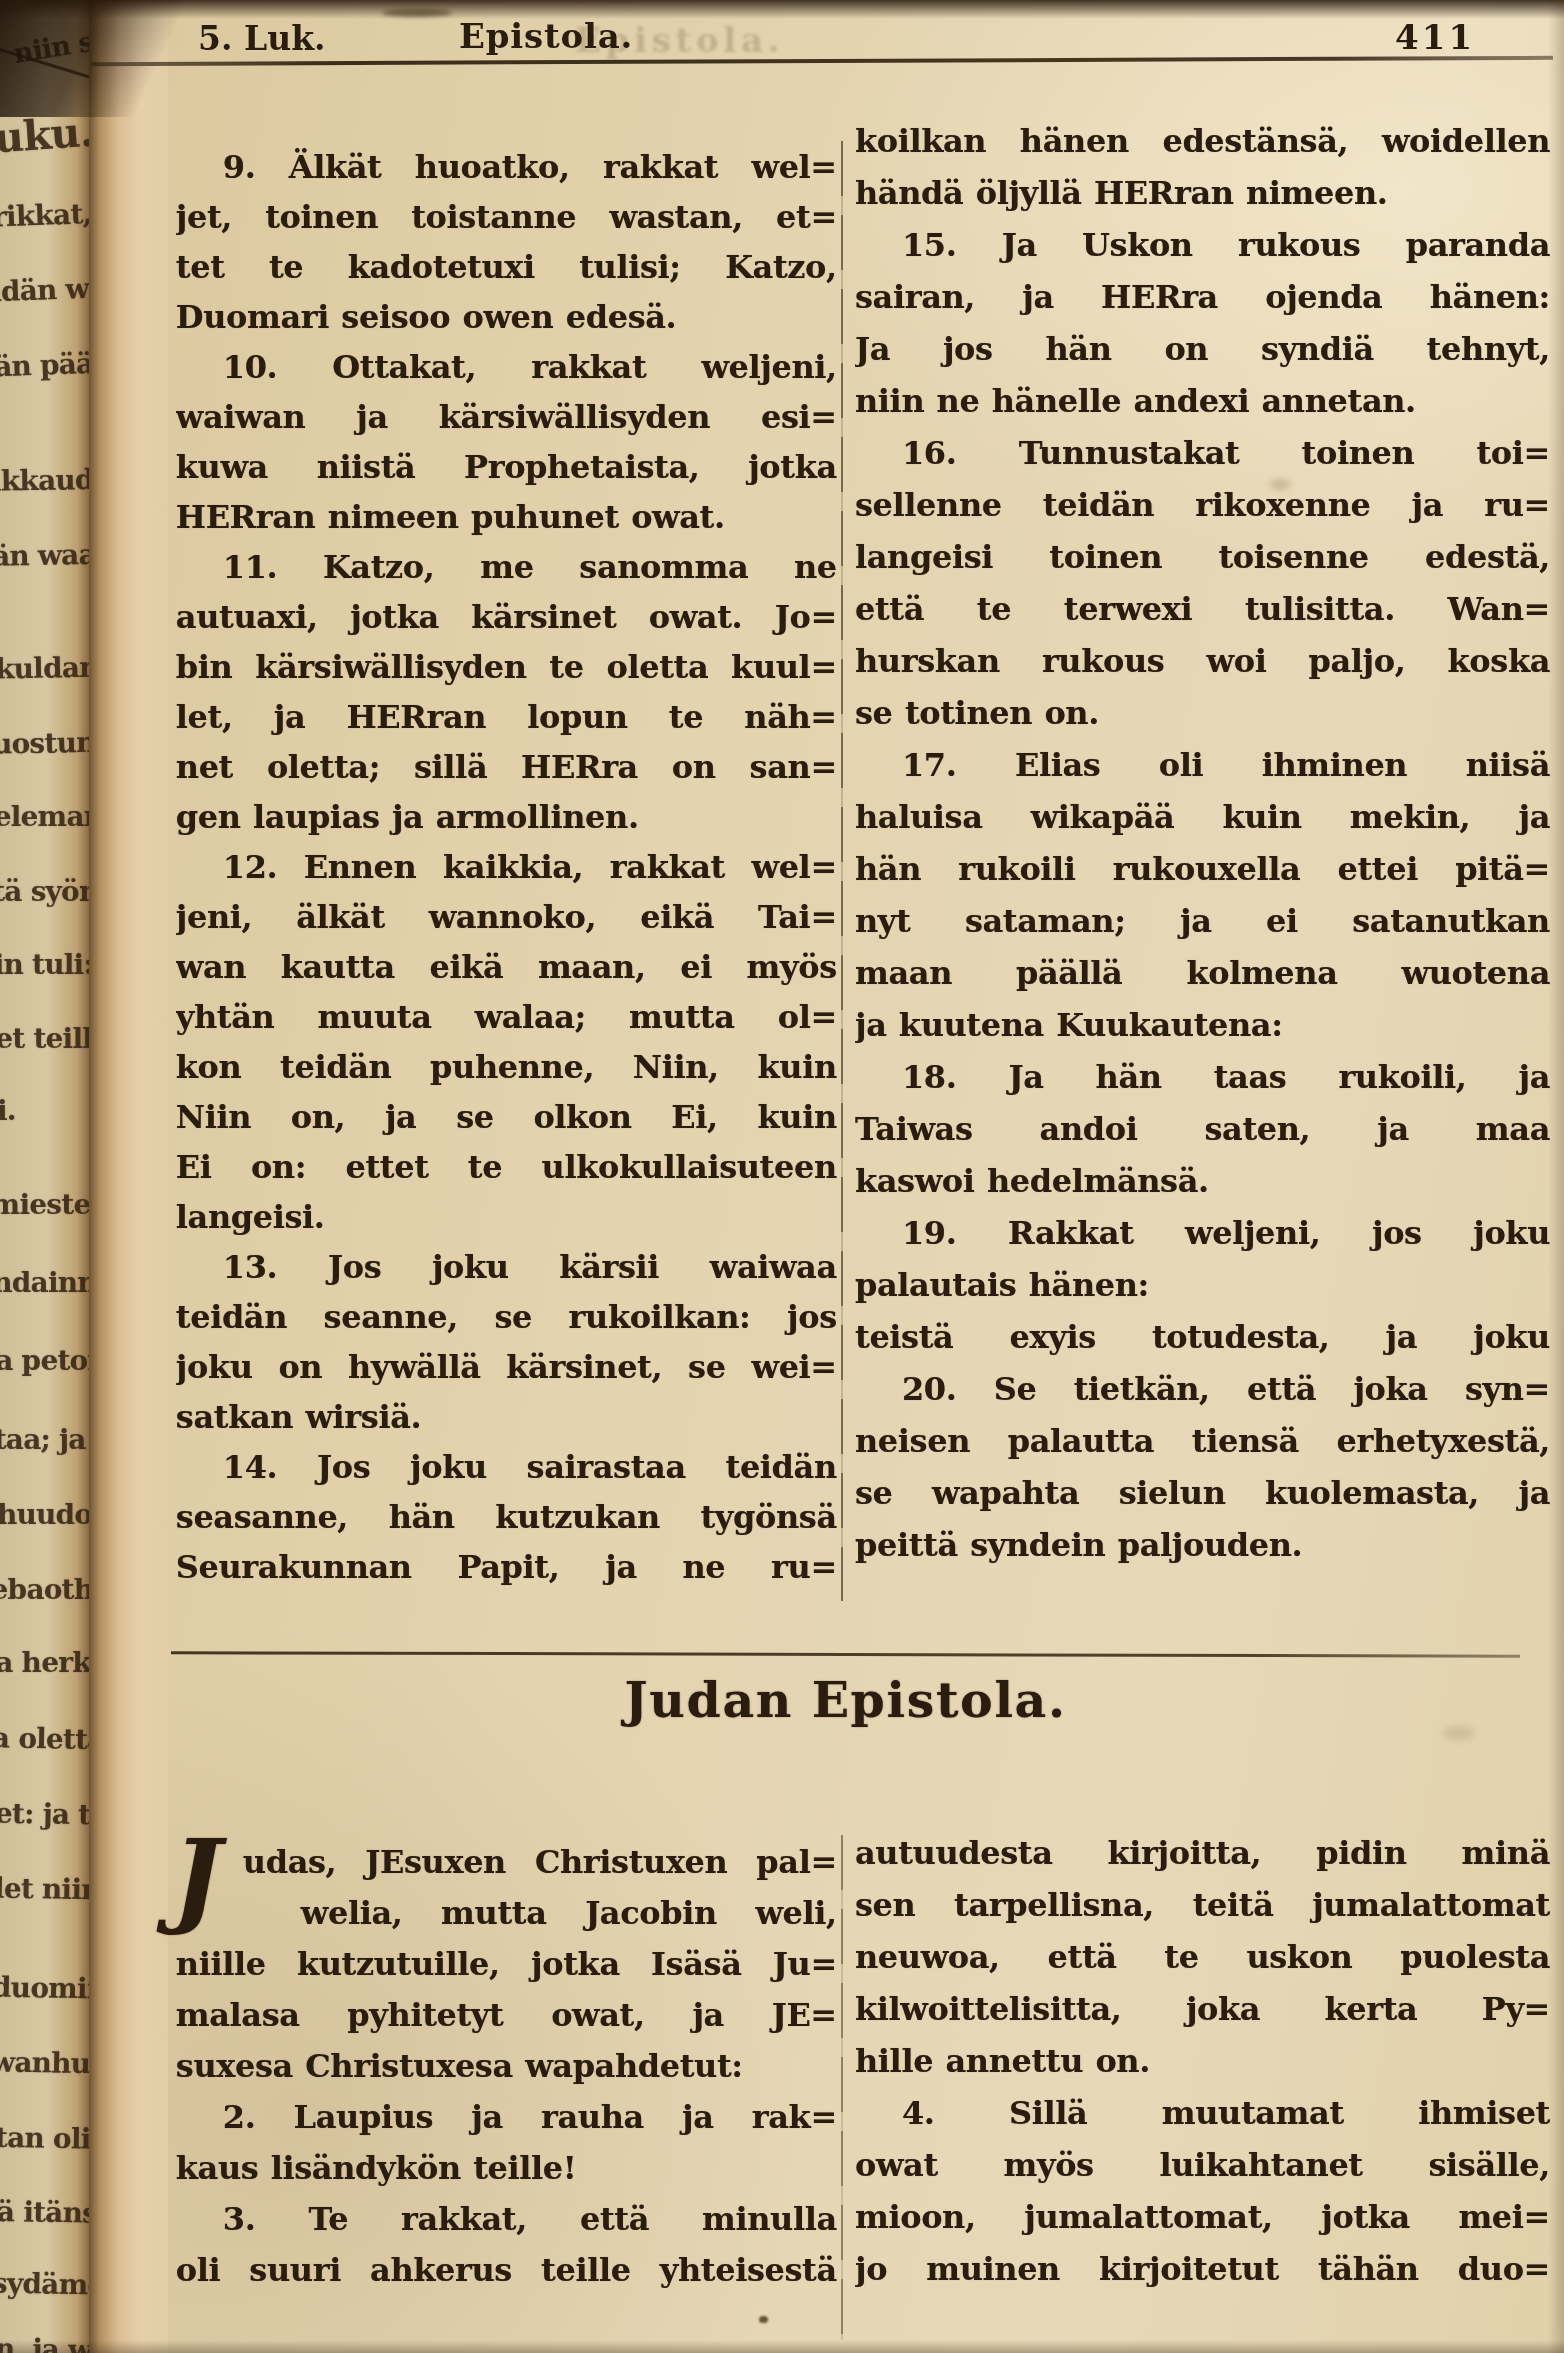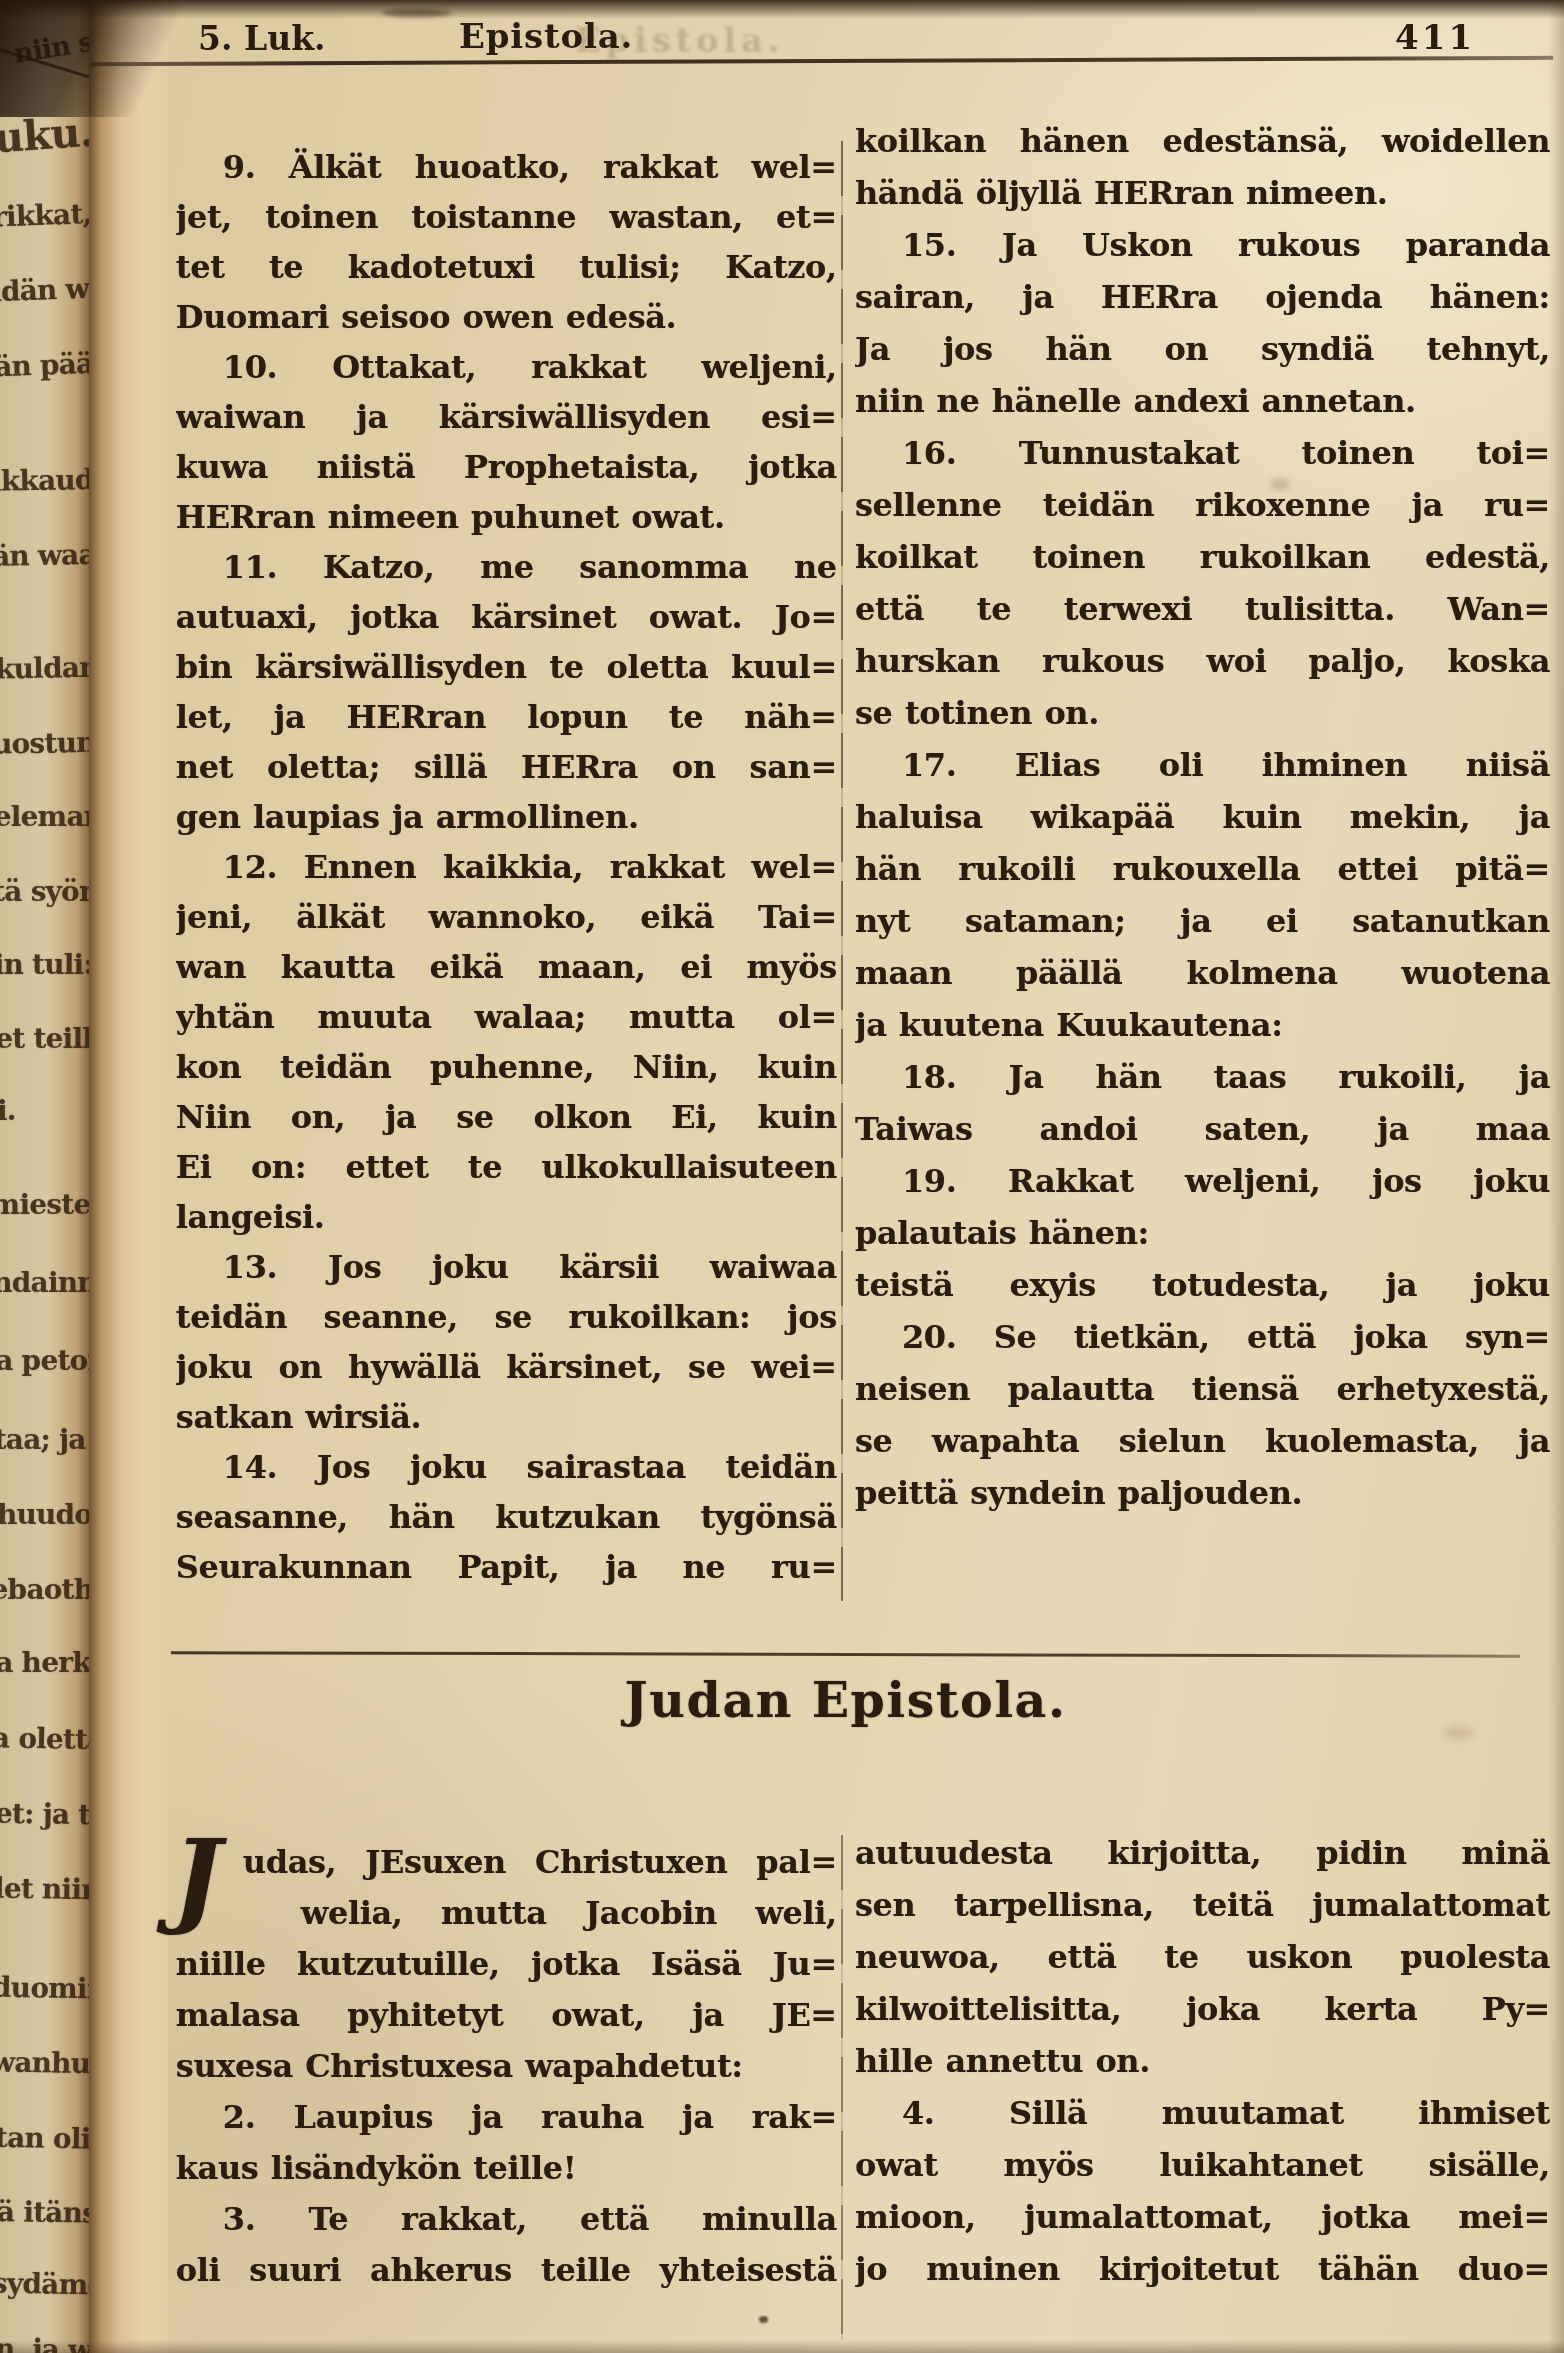--- a/index.html
+++ b/index.html
@@ -203,32 +203,33 @@
     <div class="col-divider divider-james"></div>
     <div class="col col-james-right">
         <div class="ln j">koilkan hänen edestänsä, woidellen</div>
         <div class="ln">händä öljyllä HERran nimeen.</div>
         <div class="ln j i">15. Ja Uskon rukous paranda</div>
         <div class="ln j">sairan, ja HERra ojenda hänen:</div>
         <div class="ln j">Ja jos hän on syndiä tehnyt,</div>
         <div class="ln">niin ne hänelle andexi annetan.</div>
         <div class="ln j i">16. Tunnustakat toinen toi=</div>
         <div class="ln j">sellenne teidän rikoxenne ja ru=</div>
-        <div class="ln j">koilkat toinen rukoilkan edestä,</div>
+        <div class="ln j">langeisi toinen toisenne edestä,</div>
         <div class="ln j">että te terwexi tulisitta. Wan=</div>
         <div class="ln j">hurskan rukous woi paljo, koska</div>
         <div class="ln">se totinen on.</div>
         <div class="ln j i">17. Elias oli ihminen niisä</div>
         <div class="ln j">haluisa wikapää kuin mekin, ja</div>
         <div class="ln j">hän rukoili rukouxella ettei pitä=</div>
         <div class="ln j">nyt sataman; ja ei satanutkan</div>
         <div class="ln j">maan päällä kolmena wuotena</div>
         <div class="ln">ja kuutena Kuukautena:</div>
         <div class="ln j i">18. Ja hän taas rukoili, ja</div>
         <div class="ln j">Taiwas andoi saten, ja maa</div>
+        <div class="ln">kaswoi hedelmänsä.</div>
         <div class="ln j i">19. Rakkat weljeni, jos joku</div>
         <div class="ln">palautais hänen:</div>
         <div class="ln j">teistä exyis totudesta, ja joku</div>
         <div class="ln j i">20. Se tietkän, että joka syn=</div>
         <div class="ln j">neisen palautta tiensä erhetyxestä,</div>
         <div class="ln j">se wapahta sielun kuolemasta, ja</div>
         <div class="ln">peittä syndein paljouden.</div>
       </div>
 
     <div class="section-rule"></div>

